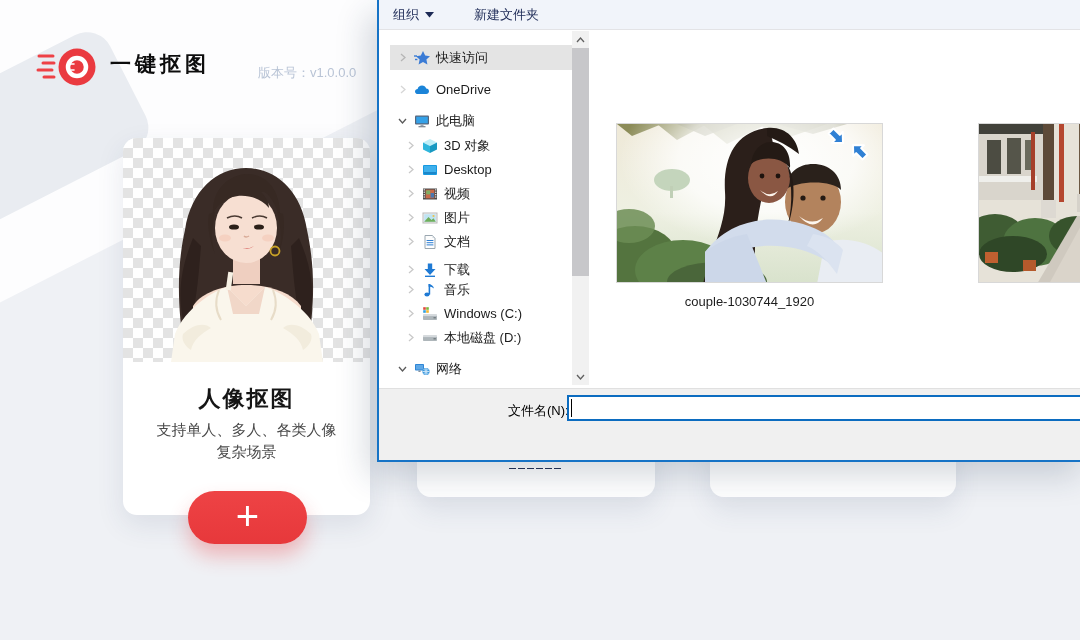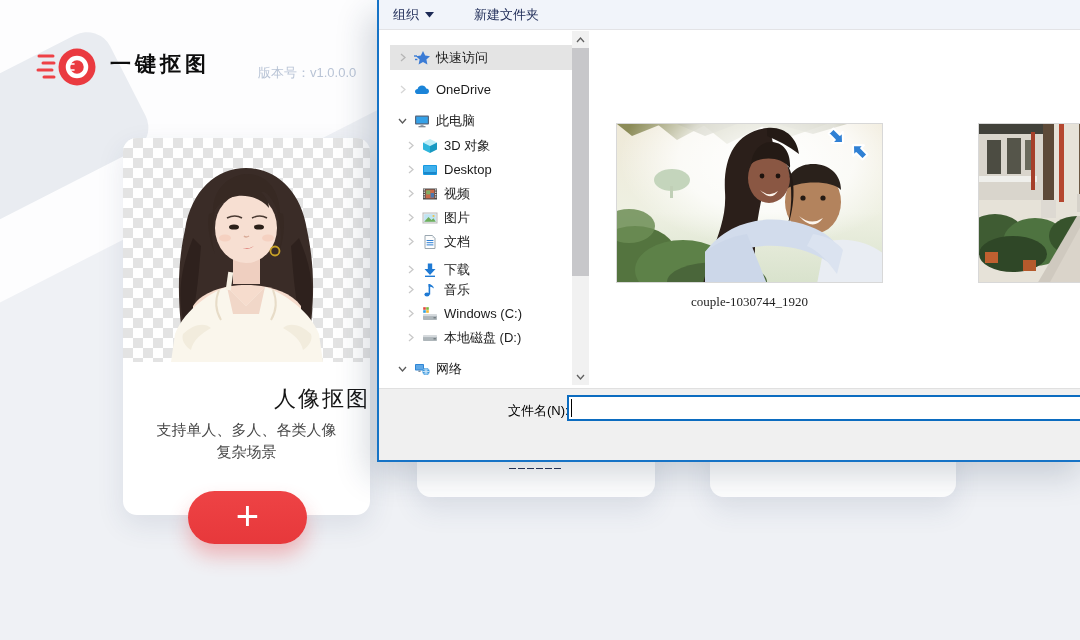--- a/index.html
+++ b/index.html
@@ -19,22 +19,22 @@
                letter-spacing:4px; color:#0d0d0d; white-space:nowrap; }
   .app-version { position:absolute; left:222px; top:20px; font-size:13px; color:#b9c4d6; white-space:nowrap; }
 
   .portrait-card { position:absolute; left:123px; top:138px; width:247px; height:377px;
                    background:#fff; border-radius:14px; box-shadow:0 10px 28px rgba(40,60,100,.10); }
   .card-photo { position:absolute; left:0; top:0; width:247px; height:224px; border-radius:14px 14px 0 0;
                 overflow:hidden; background-color:#fff;
                 background-image:linear-gradient(45deg,#e3e3e3 25%,transparent 25%,transparent 75%,#e3e3e3 75%),
                                  linear-gradient(45deg,#e3e3e3 25%,transparent 25%,transparent 75%,#e3e3e3 75%);
                 background-size:20px 20px; background-position:0 0,10px 10px; }
-  .card-title { position:absolute; left:0; top:246px; width:100%; text-align:right;
-                font-size:22px; font-weight:400; color:#151515; letter-spacing:2px; }
+  .card-title { position:absolute; left:0; top:246px; width:100%; text-align:center;
+                font-size:22px; font-weight:700; color:#151515; letter-spacing:2px; }
   .card-sub1 { position:absolute; left:0; top:283px; width:100%; text-align:center; font-size:15px; color:#4a4a4a; }
   .card-sub2 { position:absolute; left:0; top:305px; width:100%; text-align:center; font-size:15px; color:#4a4a4a; }
   .add-btn { position:absolute; left:188px; top:491px; width:119px; height:53px; border-radius:27px;
              background:linear-gradient(180deg,#ee4345,#e7383b); border:none; cursor:pointer;
              box-shadow:0 12px 20px rgba(233,59,61,.32); }
   .add-btn span { position:absolute; left:0; top:0; width:100%; height:100%; display:flex;
                   align-items:center; justify-content:center; color:#fff; font-size:40px;
                   font-weight:400; line-height:1; padding-bottom:4px; }
 
   
@@ -62,21 +62,21 @@
   .chev { width:12px; height:12px; display:flex; align-items:center; justify-content:center; flex:none; }
   .ticon { width:16px; height:16px; margin:0 6px; flex:none; }
   .tlabel { font-size:13px; color:#1b1b1b; white-space:nowrap; }
 
   .vscroll { position:absolute; left:193px; top:31px; width:17px; height:354px; background:#f1f1f1; }
   .sbtn { position:absolute; left:0; width:17px; height:17px; display:flex; align-items:center; justify-content:center; cursor:pointer; }
   .sbtn.up { top:0; } .sbtn.down { bottom:0; }
   .sthumb { position:absolute; left:0; top:17px; width:17px; height:228px; background:#c7c7ca; cursor:grab; }
 
   .flist { position:absolute; left:210px; top:31px; right:0; height:357px; background:#fff; overflow:hidden; }
-  .fitem1 { position:absolute; left:27px; top:92px; width:269px; cursor:pointer;font-family:Liberation Serif, serif; }
+  .fitem1 { position:absolute; left:27px; top:92px; width:269px; cursor:pointer; }
   .fimg { width:267px; height:160px; border:1px solid #d8d8d8; overflow:hidden; background:#fff; }
   .fname { width:267px; text-align:center; margin-top:11px; font-size:13px; color:#1d1d1d; }
   .fitem2 { position:absolute; left:389px; top:92px; width:172px; cursor:pointer; }
   .fimg2 { width:170px; height:160px; border:1px solid #d8d8d8; overflow:hidden; background:#fff; }
   .collapse-arrows { position:absolute; left:210px; top:1px; width:44px; height:40px; z-index:6; }
 
   .dlg-bottom { position:absolute; left:0; right:0; top:388px; height:72px; background:#f0f0f0;
                 border-top:1px solid #e0e0e0; }
   .fn-label { position:absolute; left:129px; top:13px; font-size:13px; color:#000; }
   .fn-input { position:absolute; left:188px; top:6px; width:523px; height:26px; background:#fff;

